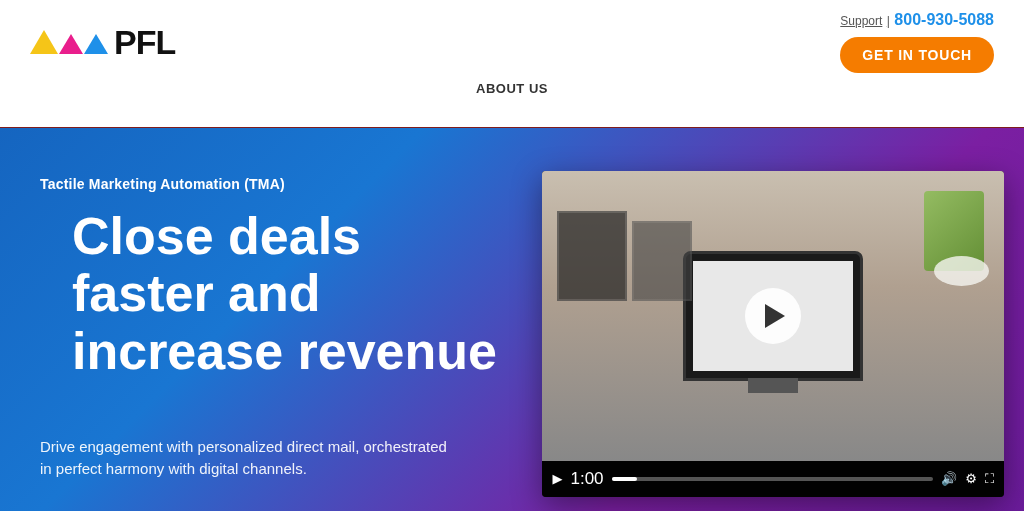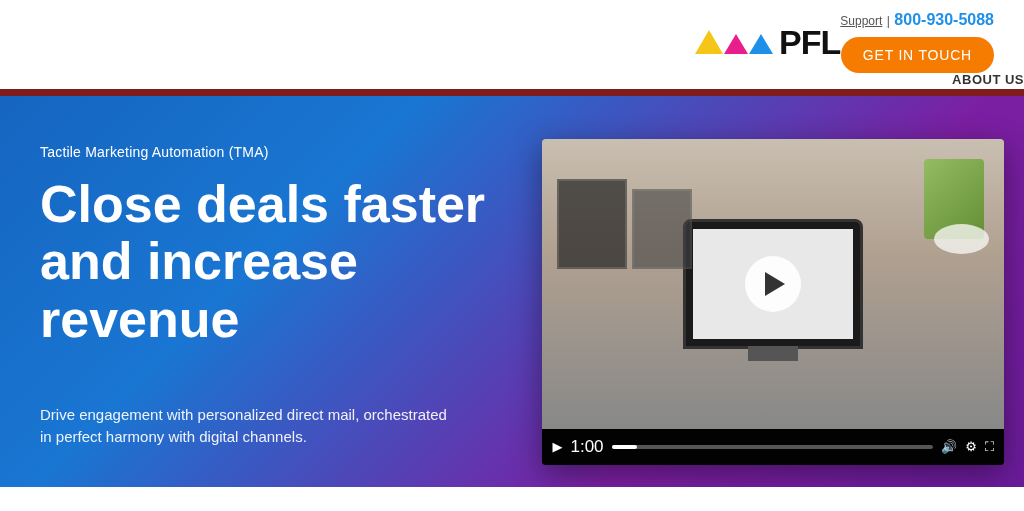--- a/index.html
+++ b/index.html
@@ -1,26 +1,25 @@
 <!DOCTYPE html>
 <html><head>
   <meta charset="utf-8">
   <style>
     * { margin: 0; padding: 0; box-sizing: border-box; }
     body { font-family: Arial, Helvetica, sans-serif; width: 1024px; height: 511px; overflow: hidden; }
 
     
     .navbar {
       background: #ffffff;
-      border-bottom: 7px solid #7f1d1d;
-      height: 96px;
+      border-bottom: 1px solid #7f1d1d;
+      height: 128px;
       display: flex;
       flex-direction: column;
       position: relative;
-      align-items: flex-end;
     }
     .navbar-top {
       display: flex;
       align-items: center;
       justify-content: space-between;
       padding: 12px 30px 0 30px;
       height: 72px;
     }
     .logo-area {
       display: flex;
@@ -93,21 +92,21 @@
       font-weight: 600;
       text-decoration: none;
     }
     .cta-button {
       background: #f57c00;
       color: #fff;
       border: none;
       border-radius: 25px;
       padding: 10px 22px;
       font-size: 14px;
-      font-weight: 400;
+      font-weight: 700;
       letter-spacing: 0.8px;
       text-transform: uppercase;
       cursor: pointer;
       white-space: nowrap;
     }
     .navbar-bottom {
       display: flex;
       justify-content: center;
       padding-bottom: 16px;
       height: 48px;
@@ -126,31 +125,32 @@
     .hero-left {
       width: 52%;
       padding: 40px 30px 30px 40px;
       display: flex;
       flex-direction: column;
       justify-content: center;
       color: #fff;
     }
     .hero-subtitle {
       font-size: 14px;
-      font-weight: 400;
+      font-weight: 700;
       color: #fff;
       margin-bottom: 16px;
       letter-spacing: 0.2px;
     }
     .hero-title {
       font-size: 52px;
       font-weight: 700;
       color: #fff;
       line-height: 1.1;
       margin-bottom: 20px;
+      margin-left: 32px;
     }
     .hero-desc {
       font-size: 15px;
       color: rgba(255,255,255,0.92);
       line-height: 1.5;
       max-width: 420px;
       margin-top: 36px;
     }
     .hero-right {
       width: 48%;

